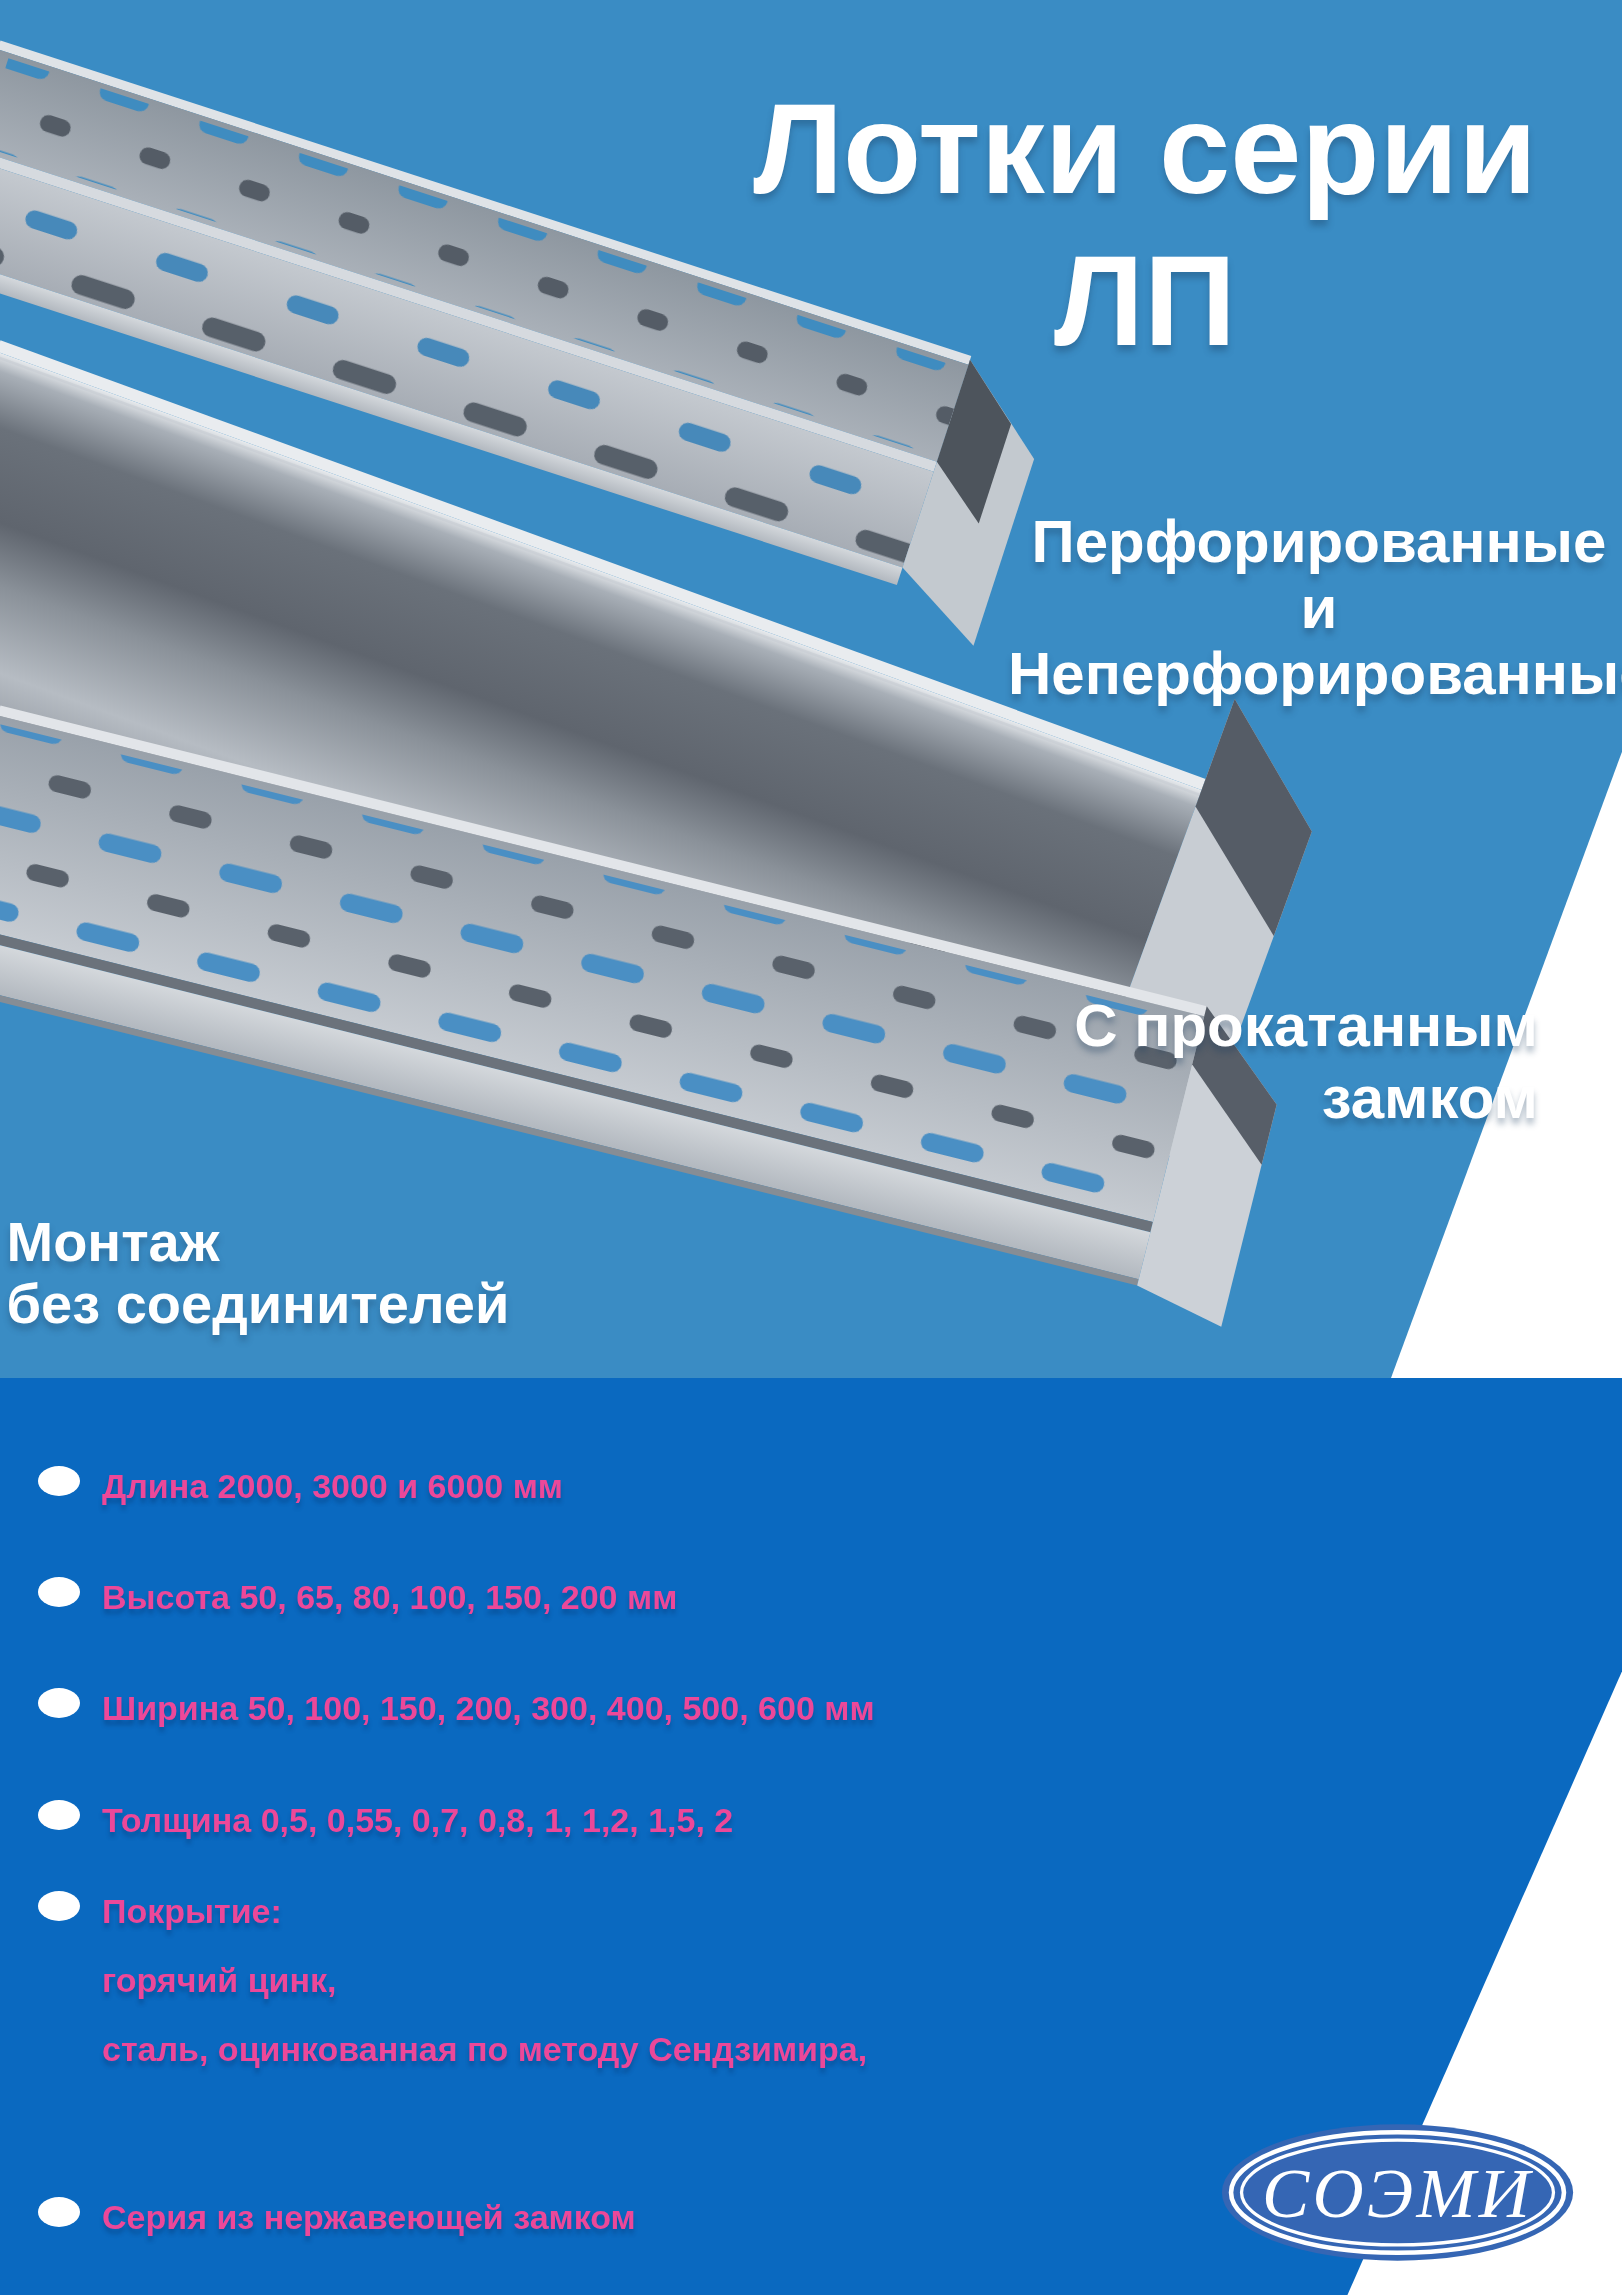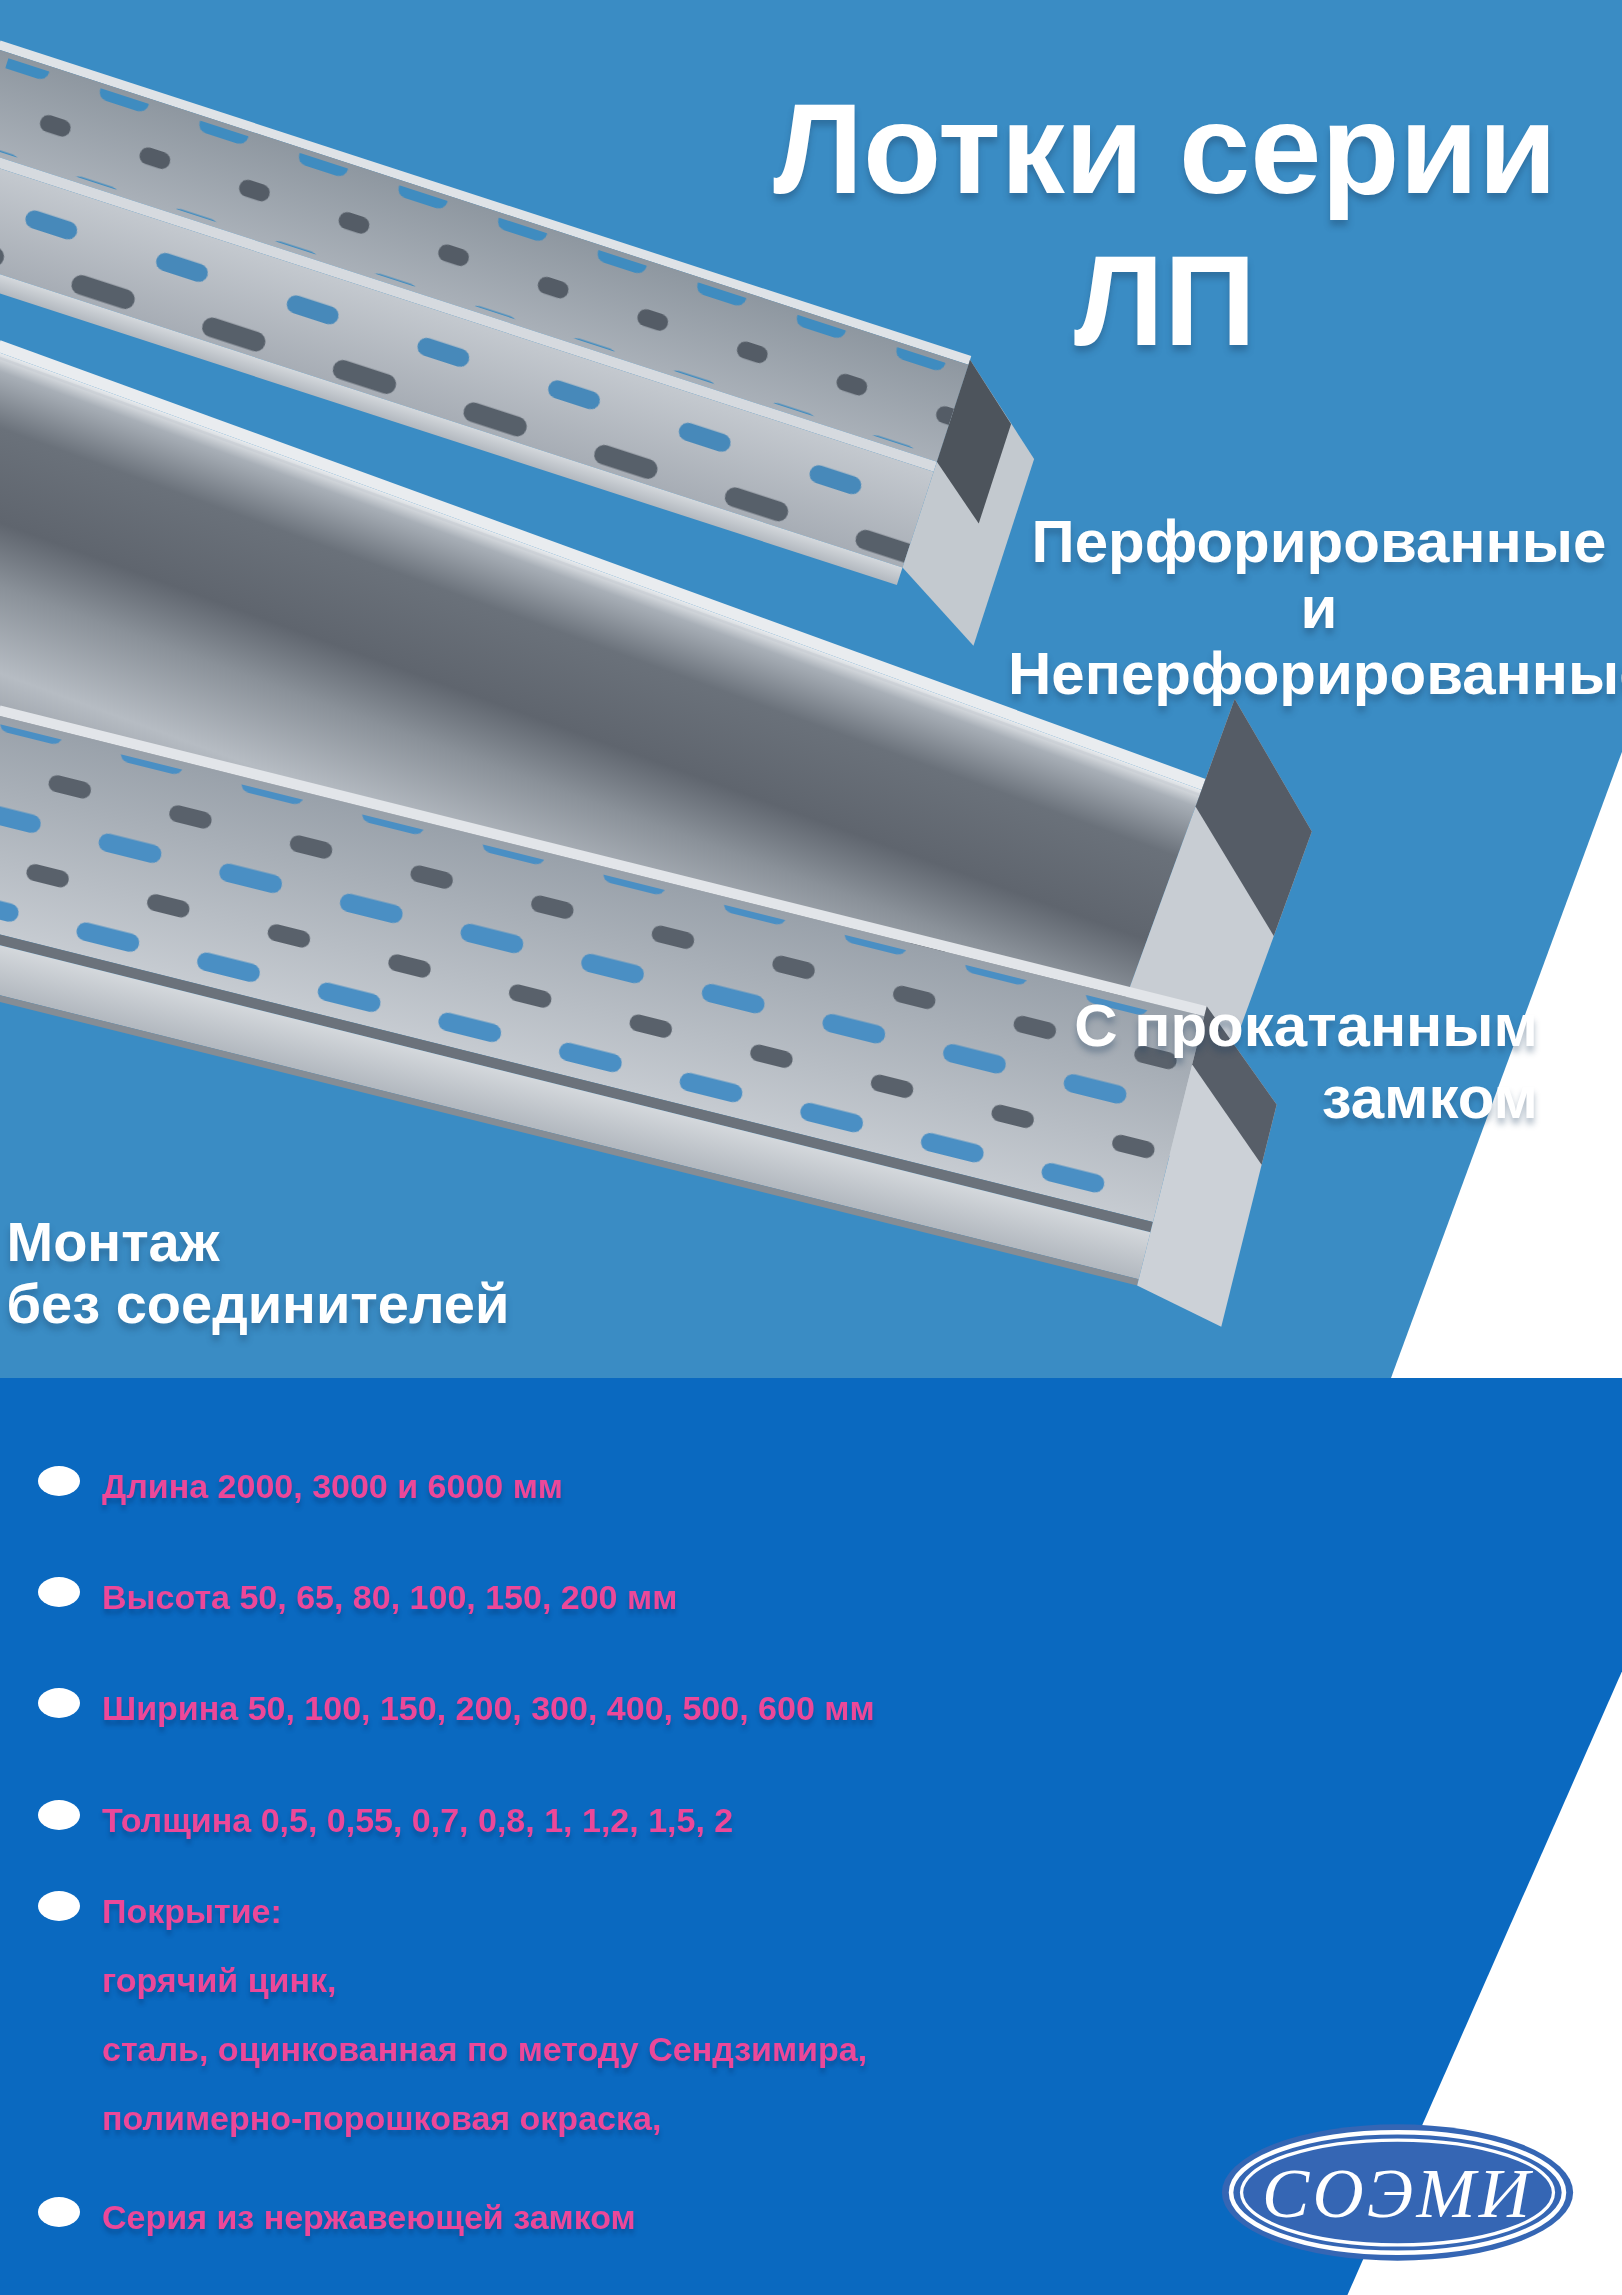--- a/index.html
+++ b/index.html
@@ -18,21 +18,21 @@
     position:absolute;left:0;top:1378px;width:1623px;height:918px;
     background:#0a69c0;
     clip-path:polygon(0 0,1623px 0,1623px 291px,1347px 918px,0 918px);
     z-index:1;
   }
   
   .trays{position:absolute;left:0;top:0;z-index:2;pointer-events:none;}
   
   .wtxt{position:absolute;color:#ffffff;font-weight:bold;z-index:3;
         text-shadow:0 5.9px 5.9px rgba(25,60,95,.35);}
-  .title{left:707px;top:73px;width:916px;text-align:center;
+  .title{left:687px;top:73px;width:916px;text-align:center;
          font-size:128px;line-height:152px;}
   .perf{left:1008px;top:509px;width:622px;text-align:center;
         font-size:60px;line-height:66px;}
   .lock{left:962px;top:990px;width:576px;text-align:right;
         font-size:60px;line-height:72px;}
   .mount{left:6.5px;top:1211px;width:602px;
          font-size:56px;line-height:62px;}
   
   .spec-row{position:absolute;left:102px;width:1407px;color:#ec4899;
             font-weight:bold;font-size:34px;line-height:69px;z-index:3;
@@ -162,21 +162,20 @@
   <div class="spec-row r3">Ширина 50, 100, 150, 200, 300, 400, 500, 600 мм</div>
 
   <span class="dot d4"></span>
   <div class="spec-row r4">Толщина 0,5, 0,55, 0,7, 0,8, 1, 1,2, 1,5, 2</div>
 
   <span class="dot d5"></span>
   <div class="spec-row r5">
     <div>Покрытие:</div>
     <div>горячий цинк,</div>
     <div>сталь, оцинкованная по методу Сендзимира,</div>
-    <div>полимерно-порошковая окраска,</div>
   </div>
 
   <span class="dot d6"></span>
   <div class="spec-row r6">Серия из нержавеющей замком</div>
 
   <svg class="logo" width="367" height="147" viewBox="0 0 560 224">
     <ellipse cx="280" cy="112" rx="268" ry="104" fill="#3566b4"></ellipse>
     <ellipse cx="280" cy="112" rx="254" ry="92" fill="none" stroke="#ffffff" stroke-width="7"></ellipse>
     <ellipse cx="280" cy="112" rx="238" ry="80" fill="none" stroke="#ffffff" stroke-width="5"></ellipse>
     <text x="280" y="150" text-anchor="middle" font-family="Liberation Serif, serif" font-style="italic" font-size="108" letter-spacing="5" fill="#ffffff">СОЭМИ</text>

